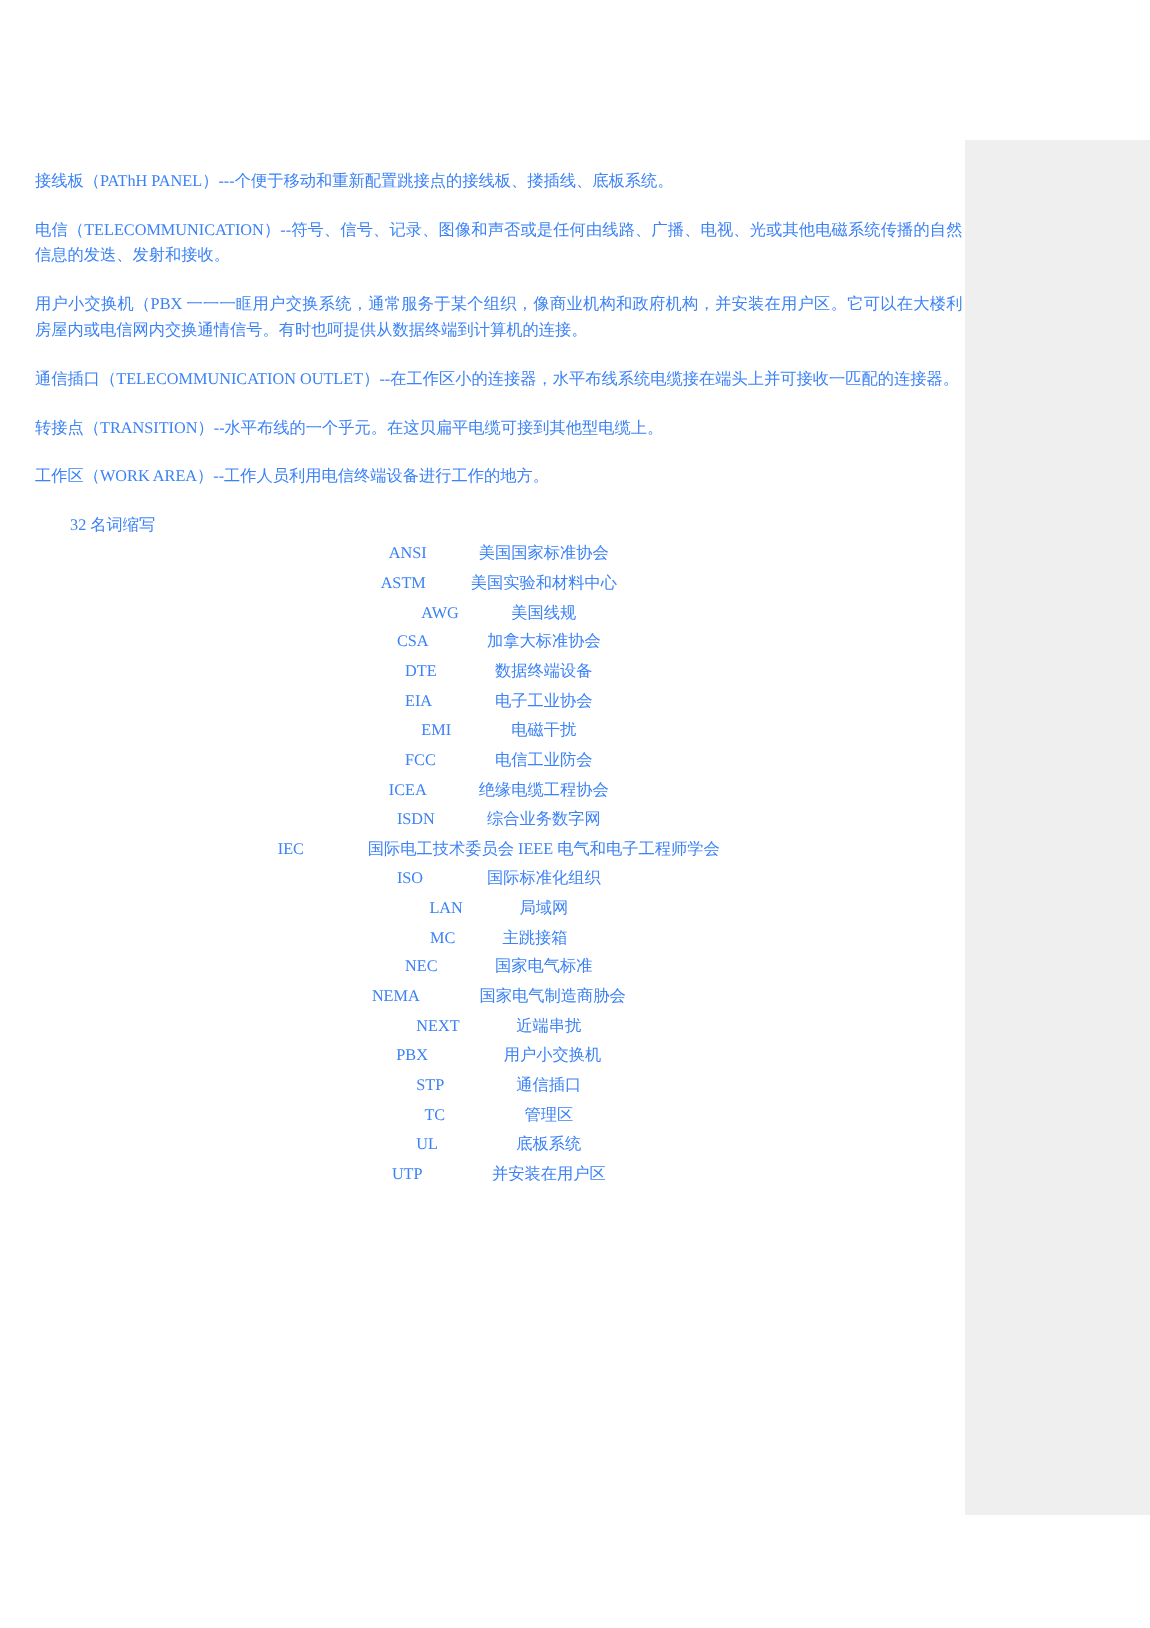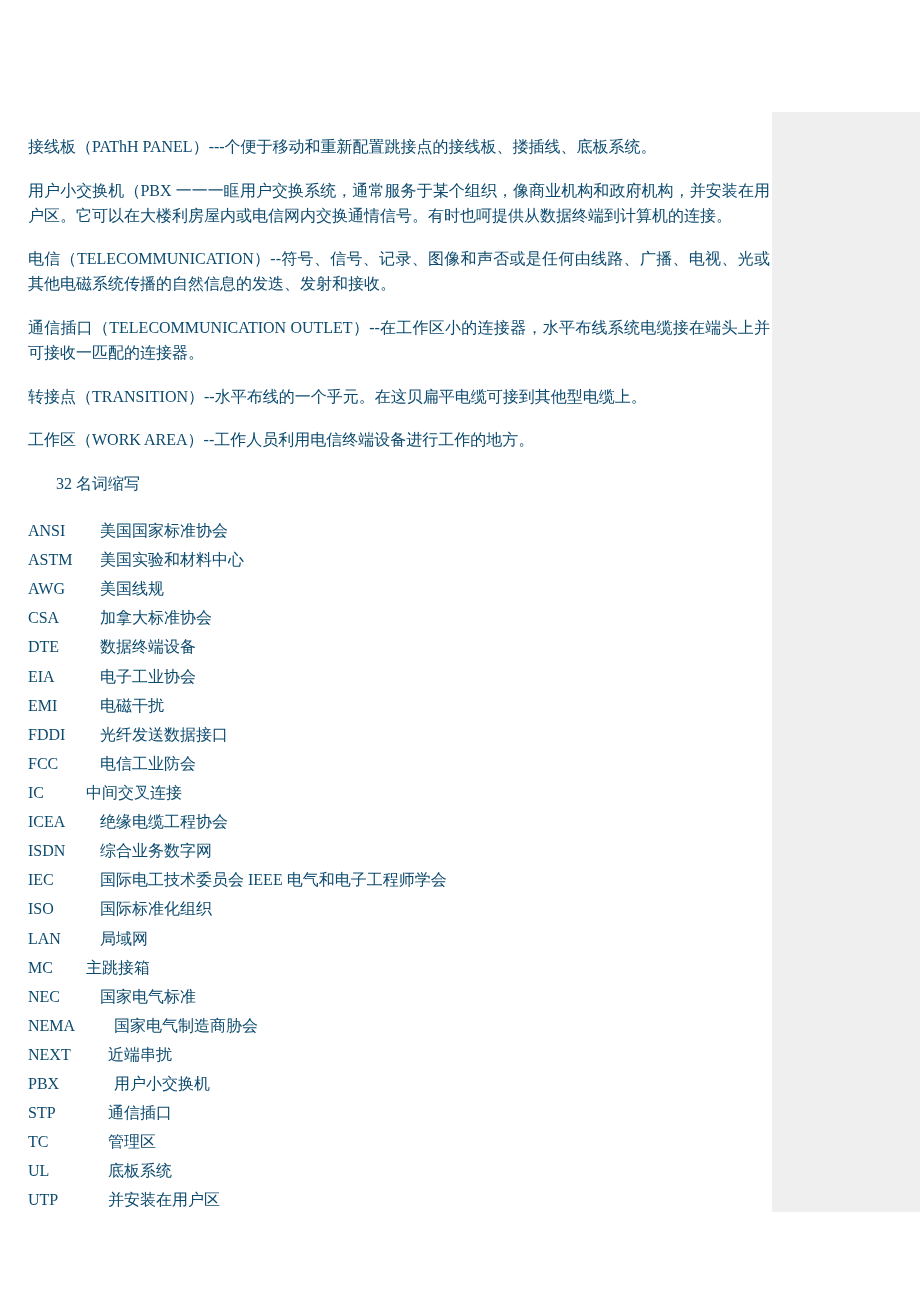--- a/index.html
+++ b/index.html
@@ -20,53 +20,53 @@
       top: 112px;
       width: 148px;
       height: 1100px;
       background: #efefef;
     }
     .content {
       position: absolute;
       left: 28px;
       top: 135px;
       width: 742px;
-      color: #0c4a6e;
-      font-size: 16px;
+      color: #3b82f6;
+      font-size: 13px;
       line-height: 1.55;
     }
     .para {
       margin-bottom: 19px;
       text-align: justify;
     }
     .section-header {
-      margin-bottom: 19px;
       padding-left: 28px;
     }
     .abbrev-list {
       line-height: 1.82;
     }
     .abbrev-row {
       display: flex;
+      justify-content: center;
     }
     .abbrev-key {
       display: inline-block;
       min-width: 72px;
     }
   </style>
 </head>
 <body>
 
 <div class="side-strip"></div>
 
 <div class="content">
 
   <div class="para">接线板（PAThH PANEL）---个便于移动和重新配置跳接点的接线板、搂插线、底板系统。</div>
+  <div class="para">电信（TELECOMMUNICATION）--符号、信号、记录、图像和声否或是任何由线路、广播、电视、光或其他电磁系统传播的自然信息的发迭、发射和接收。</div>
   <div class="para">用户小交换机（PBX 一一一眶用户交换系统，通常服务于某个组织，像商业机构和政府机构，并安装在用户区。它可以在大楼利房屋内或电信网内交换通情信号。有时也呵提供从数据终端到计算机的连接。</div>
-  <div class="para">电信（TELECOMMUNICATION）--符号、信号、记录、图像和声否或是任何由线路、广播、电视、光或其他电磁系统传播的自然信息的发迭、发射和接收。</div>
   <div class="para">通信插口（TELECOMMUNICATION OUTLET）--在工作区小的连接器，水平布线系统电缆接在端头上并可接收一匹配的连接器。</div>
   <div class="para">转接点（TRANSITION）--水平布线的一个乎元。在这贝扁平电缆可接到其他型电缆上。</div>
   <div class="para">工作区（WORK AREA）--工作人员利用电信终端设备进行工作的地方。</div>
 
   <div class="section-header">32 名词缩写</div>
 
   <div class="abbrev-list">
     <div class="abbrev-row">
         <span class="abbrev-key">ANSI</span>
         <span>美国国家标准协会</span>
@@ -89,30 +89,22 @@
       </div>
     <div class="abbrev-row">
         <span class="abbrev-key">EIA</span>
         <span>电子工业协会</span>
       </div>
     <div class="abbrev-row">
         <span class="abbrev-key">EMI</span>
         <span>电磁干扰</span>
       </div>
     <div class="abbrev-row">
-        <span class="abbrev-key">FDDI</span>
-        <span>光纤发送数据接口</span>
-      </div>
-    <div class="abbrev-row">
         <span class="abbrev-key">FCC</span>
         <span>电信工业防会</span>
-      </div>
-    <div class="abbrev-row">
-        <span class="abbrev-key" style="min-width:58px">IC</span>
-        <span>中间交叉连接</span>
       </div>
     <div class="abbrev-row">
         <span class="abbrev-key">ICEA</span>
         <span>绝缘电缆工程协会</span>
       </div>
     <div class="abbrev-row">
         <span class="abbrev-key">ISDN</span>
         <span>综合业务数字网</span>
       </div>
     <div class="abbrev-row">

